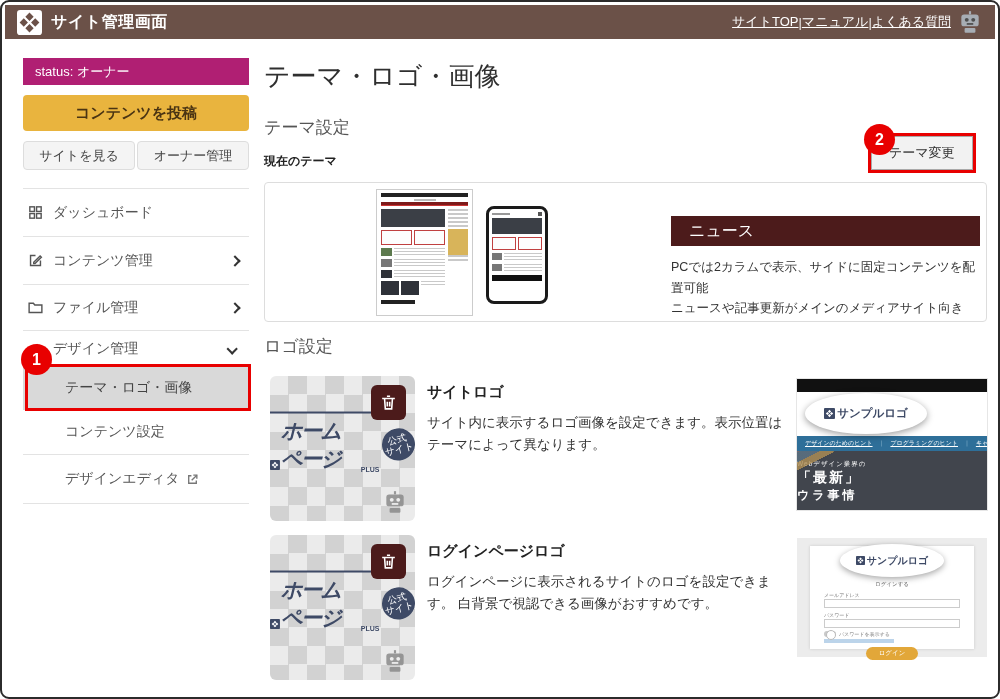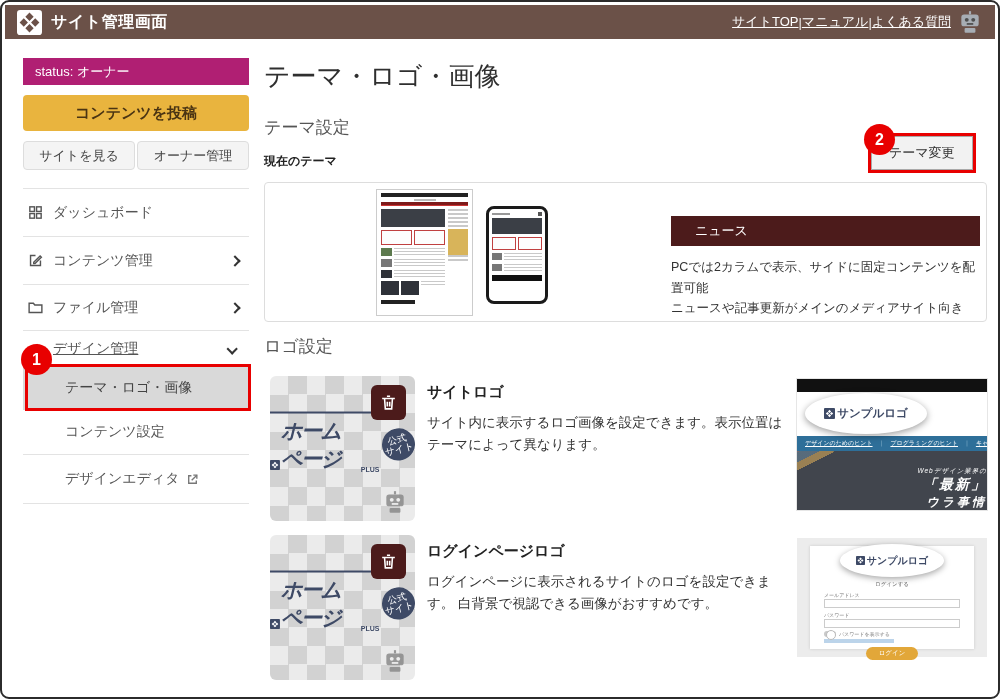--- a/index.html
+++ b/index.html
@@ -27,21 +27,21 @@
               font-family:inherit; cursor:pointer; display:block; }
   .btn-row { margin-top:10px; display:flex; gap:2px; }
   .sm-btn { flex:1; height:29px; background:#f4f4f4; border:1px solid #ddd; border-radius:4px;
             font-size:13px; color:#444; font-family:inherit; cursor:pointer; }
   .menu { margin-top:18px; }
   .m-item { display:flex; align-items:center; font-size:14px; color:#555; cursor:pointer;
             padding-left:4px; }
   .m-item svg { width:17px; height:17px; margin-right:9px; flex:0 0 auto; }
   .bt { border-top:1px solid #e3e3e3; }
   .bb { border-bottom:1px solid #e3e3e3; }
-  .h48 { height:48px; } .h46 { height:46px; } .h36 { height:36px;text-decoration:underline; }
+  .h48 { height:48px; } .h46 { height:46px; } .h36 { height:36px; }
   .h44 { height:44px; } .h45 { height:45px; } .h49 { height:49px; }
   .chev { margin-left:auto; margin-right:10px; width:8px; height:8px;
           border-top:2px solid #333; border-right:2px solid #333; }
   .chev-r { transform:rotate(45deg); }
   .chev-d { transform:rotate(135deg) translate(2px,2px); }
   .sub-item { display:flex; align-items:center; font-size:14px; color:#555;
               padding-left:42px; cursor:pointer; }
   .sub-sel { background:#d9d9d9; color:#444; }
   .ext-ic { width:13px; height:13px; margin-left:6px; }
 
@@ -98,21 +98,21 @@
   .mp-hero { height:16px; background:#3b3f46; margin-bottom:3px; }
   .mp-cards { display:flex; gap:2px; margin-bottom:3px; }
   .mp-card { flex:1; height:13px; border:1px solid #c04040; background:#fdfdfd; }
   .mp-row { display:flex; gap:2px; margin-bottom:2px; }
   .mp-th { width:10px; height:7px; background:#777; flex:0 0 auto; }
   .mp-lines { flex:1; }
   .mp-lines i { display:block; height:1px; background:#c9c9c9; margin-bottom:2px; }
   .mp-foot { height:6px; background:#111; margin-top:2px; }
 
   .theme-banner { position:absolute; left:406px; top:33px; right:6px; height:30px; background:#4c1b1b;
-                  color:#fff; font-size:13px; display:flex; align-items:center; padding-left:24px; }
+                  color:#fff; font-size:16px; display:flex; align-items:center; padding-left:18px; }
   .theme-desc { position:absolute; left:406px; top:74px; right:4px; font-size:12.5px; color:#333;
                 line-height:1.65; }
 
   
   .thumb { position:absolute; left:268px; width:145px; height:145px; border-radius:6px;
            background:repeating-conic-gradient(#d2d2d2 0% 25%, #ebebeb 0% 50%);
            background-size:37px 37px; overflow:hidden; }
   .thumb-1 { top:374px; } .thumb-2 { top:533px; }
   .trash-btn { position:absolute; right:9px; top:9px; width:35px; height:35px; background:#4c1b1b;
                border:none; border-radius:6px; cursor:pointer; display:flex; align-items:center;
@@ -143,22 +143,22 @@
   .ps-head { height:44px; position:relative; background:#fff; }
   .ps-oval { position:absolute; left:8px; top:1px; width:122px; height:41px; background:#fff;
              border-radius:50%; box-shadow:0 2px 7px rgba(0,0,0,.38); display:flex; align-items:center;
              justify-content:center; gap:2px; color:#3e4a66; }
   .ps-oval svg { width:11px; height:11px; }
   .ps-logo-txt { font-size:11.5px; font-weight:800; }
   .ps-nav { height:15px; background:#2e6f99; display:flex; align-items:center; gap:6px;
             padding-left:8px; }
   .ps-nav span { color:#fff; font-size:6px; text-decoration:underline; white-space:nowrap; }
   .ps-nav em { color:#9cc3da; font-size:6px; font-style:normal; }
-  .ps-hero { flex:1; background:#41454d; position:relative; overflow:hidden; text-align:right;
-             color:#fff; padding-top:16px;font-style:italic; }
+  .ps-hero { flex:1; background:#41454d; position:relative; overflow:hidden; text-align:left;
+             color:#fff; padding-top:9px; }
   .ps-hero:before { content:""; position:absolute; left:-12px; top:-6px; width:46px; height:80px;
                     background:linear-gradient(135deg,#8a6d72 0 12%,#5d7587 12% 22%,#b08f55 22% 30%,transparent 30%);
                     transform:rotate(18deg); opacity:.8; }
   .ps-h1 { font-size:6.5px; letter-spacing:1px; }
   .ps-h2 { font-size:14px; font-weight:bold; letter-spacing:2px; }
   .ps-h3 { font-size:12px; font-weight:bold; letter-spacing:3px; }
 
   
   .prev-login { position:absolute; left:795px; top:536px; width:190px; height:119px; background:#ececec;
                 padding:8px 13px; }

